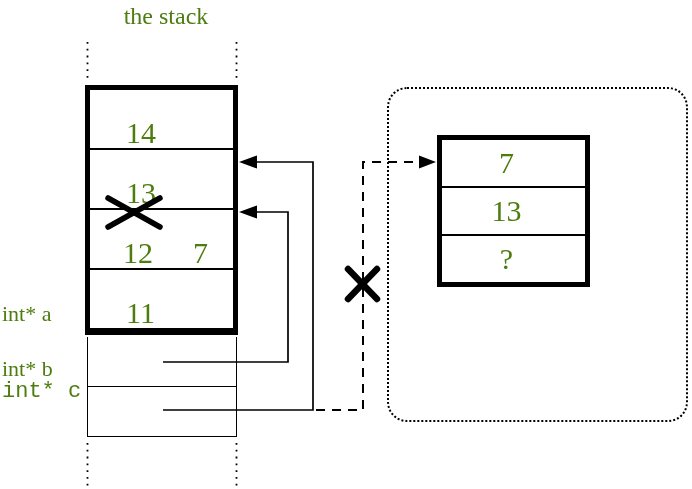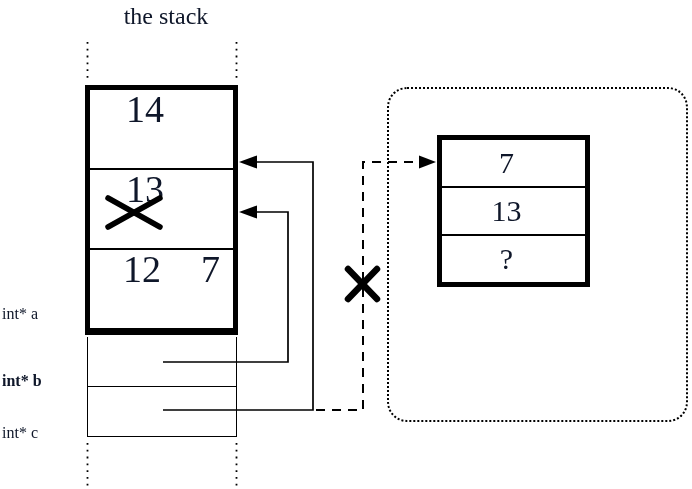--- a/index.html
+++ b/index.html
@@ -1,49 +1,49 @@
 <!DOCTYPE html>
 <html><head>
 <meta charset="utf-8">
 <style>
   html,body{margin:0;padding:0;background:#ffffff;}
   .canvas{
-    position:relative;width:692px;height:489px;background:#ffffff;color:#0f172a;
+    position:relative;width:692px;height:489px;background:#ffffff;color:#4d7c0f;
     font-family:"Liberation Serif","DejaVu Serif",serif;overflow:hidden;
   }
   .title{position:absolute;top:2px;width:200px;text-align:center;font-size:24px;line-height:28px;}
   .title-stack{left:66px;}
   .title-heap{left:419px;}
 
   .stack-box{
     position:absolute;left:85px;top:85px;width:153px;height:250px;
     border:5px solid #000;box-sizing:border-box;display:flex;flex-direction:column;
     background:transparent;
   }
   .scell{
-    flex:1;border-bottom:2px solid #000;display:flex;align-items:flex-start;
-    padding-left:36px;font-size:38px;box-sizing:border-box;
+    flex:1;border-bottom:2px solid #000;display:flex;align-items:flex-end;
+    padding-left:36px;font-size:30px;box-sizing:border-box;
   }
   .scell.last{border-bottom:none;}
   .scell.crossed{padding-left:33px;}
   .crossed .new{margin-left:40px;}
   .num{line-height:1;}
 
   .ptr-rows{
     position:absolute;left:87px;top:337px;width:150px;height:100px;
     border:1.5px solid #000;border-top:none;box-sizing:border-box;
     display:flex;flex-direction:column;
   }
   .prow{flex:1;}
   .prow.first{border-bottom:1.5px solid #000;}
 
-  .label{position:absolute;left:2px;font-size:16px;line-height:26px;}
+  .label{position:absolute;left:2px;font-size:22px;line-height:26px;}
   .label-a{top:301px;}
-  .label-b{top:368px;font-weight:bold;}
-  .label-c{top:420px;}
+  .label-b{top:356px;}
+  .label-c{top:379px;font-family:Liberation Mono, monospace;}
 
   .heap-region{
     position:absolute;left:387px;top:87px;width:301px;height:335px;
     border:2px dotted #000;border-radius:20px;box-sizing:border-box;
   }
   .heap-box{
     position:absolute;left:437px;top:135px;width:153px;height:152px;
     border:5px solid #000;box-sizing:border-box;display:flex;flex-direction:column;
     background:#ffffff;
   }
@@ -73,20 +73,23 @@
   <div class="stack-box">
     <div class="scell">
       <span class="num">14</span>
     </div>
     <div class="scell">
       <span class="num">13</span>
     </div>
     <div class="scell crossed">
       <span class="num old">12</span>
       <span class="num new">7</span>
+    </div>
+    <div class="scell">
+      <span class="num">11</span>
     </div>
   </div>
 
   <div class="ptr-rows">
     <div class="prow first"></div>
     <div class="prow"></div>
   </div>
 
   <div class="label label-a">int* a</div>
   <div class="label label-b">int* b</div>

